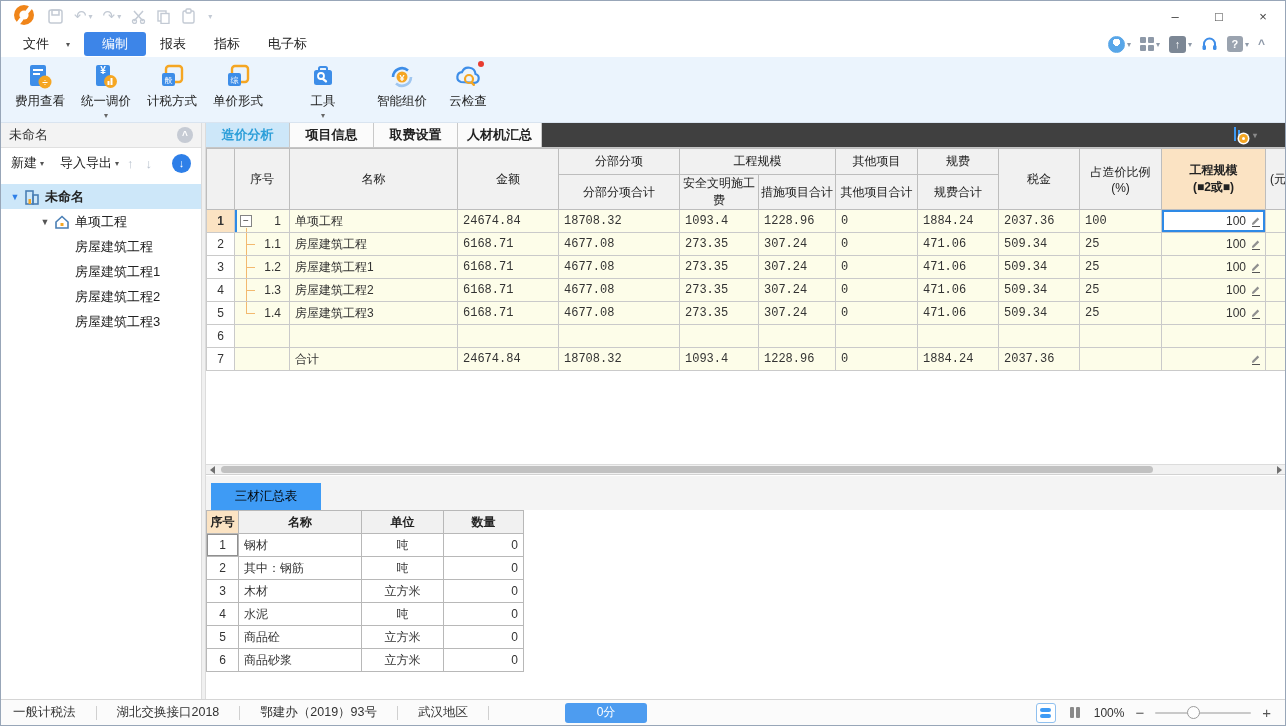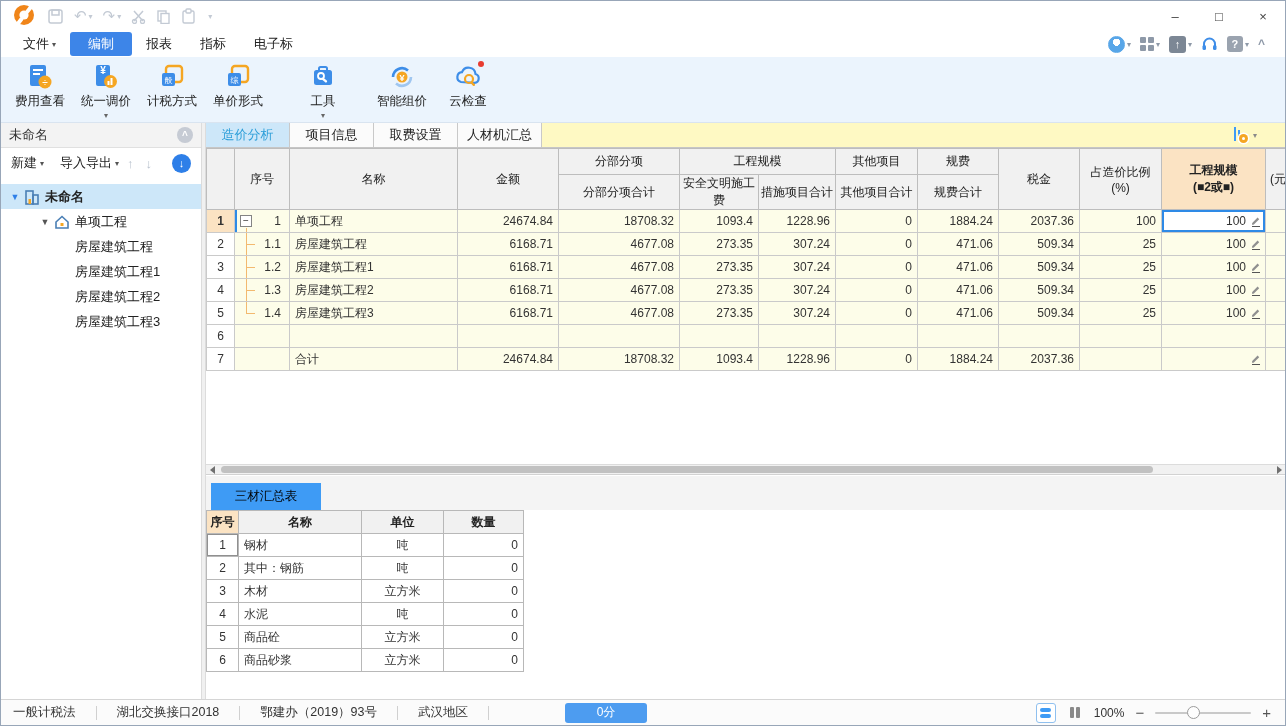--- a/index.html
+++ b/index.html
@@ -11,21 +11,21 @@
   .titlebar { position:relative; height:30px; background:#fff; display:flex; align-items:center; }
   .qat { display:flex; align-items:center; gap:10px; padding-left:10px; }
   .qat .qi { display:flex; align-items:center; color:#c3cad4; font-size:15px; }
   .qat .qi .dd { font-size:8px; color:#c3cad4; margin-left:2px; }
   .title-text { position:absolute; left:0; right:0; text-align:center; font-size:12.5px; color:#222; pointer-events:none; }
   .wincontrols { margin-left:auto; display:flex; }
   .wc { width:44px; height:30px; display:flex; align-items:center; justify-content:center; font-size:13px; color:#444; }
 
   
   .menubar { height:26px; display:flex; align-items:center; padding:0 8px; background:#fff; position:relative; }
-  .menu-item { padding:3px 14px; font-size:13px; color:#222; display:flex; align-items:center; gap:3px;justify-content:flex-end; }
+  .menu-item { padding:3px 14px; font-size:13px; color:#222; display:flex; align-items:center; gap:17px;justify-content:flex-end; }
   .menu-item .dd { font-size:8px; color:#555; }
   .menu-item.active { background:#3d85e8; color:#fff; border-radius:3px; padding:3px 18px; }
   .menubar-right { margin-left:auto; display:flex; align-items:center; gap:9px; padding-right:12px; }
   .mi { display:flex; align-items:center; gap:2px; }
   .mi .dd { font-size:8px; color:#8e99a8; }
   .icon-user { width:17px; height:17px; border-radius:50%; background:radial-gradient(circle at 50% 35%, #fff 0 28%, #58a6e8 30% 100%); border:1px solid #58a6e8; }
   .icon-grid { width:14px; height:14px; display:grid; grid-template-columns:6px 6px; grid-template-rows:6px 6px; gap:2px; }
   .icon-grid i { background:#8e99a8; border-radius:1px; }
   .icon-upload { width:17px; height:17px; background:#7c8795; border-radius:3px; color:#fff; font-size:11px; display:flex; align-items:center; justify-content:center; font-weight:bold; }
   .icon-help { width:16px; height:16px; background:#9aa3af; border-radius:3px; color:#fff; font-size:11px; font-weight:bold; display:flex; align-items:center; justify-content:center; }
@@ -55,21 +55,21 @@
   .sb-arrow { color:#b9c2ce; font-weight:bold; font-size:13px; padding:0 4px; }
   .sb-circle { margin-left:auto; width:19px; height:19px; border-radius:50%; background:#2e7fe8; color:#fff; font-size:11px; font-weight:bold; display:flex; align-items:center; justify-content:center; }
   .tree { flex:1; padding-top:6px; }
   .tree-row { height:25px; display:flex; align-items:center; font-size:13px; color:#222; }
   .tree-row.selected { background:#cde7f9; font-weight:bold; }
   .tw { width:12px; text-align:center; font-size:9px; }
   .exp-blue { color:#2e7fe8; } .exp-gray { color:#555; }
   .tree-icon { width:18px; height:16px; margin:0 4px 0 2px; }
 
   
-  .tabbar { height:25px; background:#fef9c3; display:flex; align-items:stretch; position:relative; border-bottom:1px solid #c6c6c6; }
+  .tabbar { height:25px; background:#404040; display:flex; align-items:stretch; position:relative; border-bottom:1px solid #c6c6c6;font-weight:bold; }
   .tab { width:84px; display:flex; align-items:center; justify-content:center; font-size:13px; background:#fbfbfb; border-right:1px solid #c9c9c9; color:#222; }
   .tab.active { background:#cde7f9; color:#2e9fd9; }
   .tab-right { position:absolute; right:28px; top:3px; display:flex; align-items:center; gap:4px; }
   .colset { position:relative; width:18px; height:18px; }
   .colset i { position:absolute; background:#3e9bf5; width:2px; }
   .colset .b1 { left:3px; top:1px; height:14px; }
   .colset .b2 { left:7px; top:4px; height:11px; }
   .colset .gear { position:absolute; left:8px; top:8px; width:9px; height:9px; background:#f5a623; border-radius:50%; box-shadow:0 0 0 1.5px #fff; }
   .colset .gear:after { content:""; position:absolute; left:3px; top:3px; width:3px; height:3px; background:#fff; border-radius:50%; }
   .tab-right .dd { font-size:8px; color:#8a8a8a; }
@@ -77,21 +77,21 @@
   
   .gridwrap { position:absolute; top:25px; left:0; right:0; height:316px; background:#fff; overflow:hidden; }
   table.grid { border-collapse:collapse; table-layout:fixed; width:1083px; font-size:12px; }
   .grid th { background:#f1f1f1; border:1px solid #bdbdbd; font-weight:normal; height:26px; font-size:12px; color:#222; }
   .grid th.h-scale { background:#fbe3c3; font-weight:bold; }
   .grid th.h-extra { text-align:left; padding-left:4px; }
   .grid td { border:1px solid #cacaca; height:23px; background:#fdfde9; padding:0 5px; overflow:hidden; white-space:nowrap; }
   .grid td.c-num { background:#fff; text-align:center; color:#333; padding:0; }
   .grid td.c-num.cursel { background:#fbe3c3; font-weight:bold; }
   .grid td.c-name { text-align:left; }
-  .grid td.c-n, .grid td.c-ratio { text-align:right; }
+  .grid td.c-n, .grid td.c-ratio { text-align:left;font-family:Liberation Mono, monospace; }
   .grid td.c-seq { position:relative; text-align:right; padding-right:8px; }
   .grid td.c-scale { padding:0 3px 0 5px; }
   .scale-flex { display:flex; align-items:center; justify-content:flex-end; gap:4px; height:100%; }
   .grid td.c-scale.selcell { background:#fff; box-shadow:inset 0 0 0 2px #2e8ae6; }
   .connv { position:absolute; left:11px; top:0; height:100%; border-left:1px solid #f3b96f; }
   .connv.half { height:12px; }
   .connh { position:absolute; left:11px; top:11px; width:9px; border-top:1px solid #f3b96f; }
   .vline { position:absolute; left:11px; top:18px; height:5px; border-left:1px solid #f3b96f; }
   .minusbox { position:absolute; left:5px; top:5px; width:12px; height:12px; border:1px solid #848484; background:#fff; font-size:10px; line-height:10px; text-align:center; color:#333; }
   .curbar { position:absolute; left:0; top:0; bottom:0; width:2px; background:#2e8ae6; }

